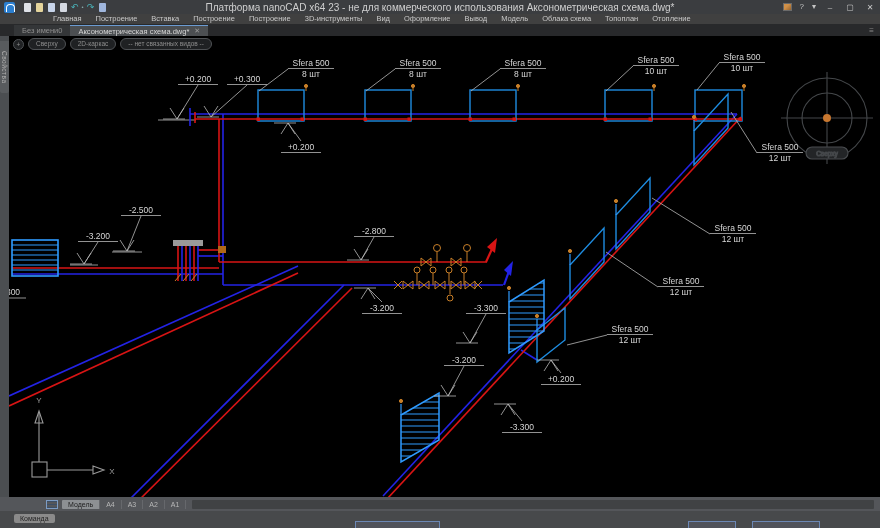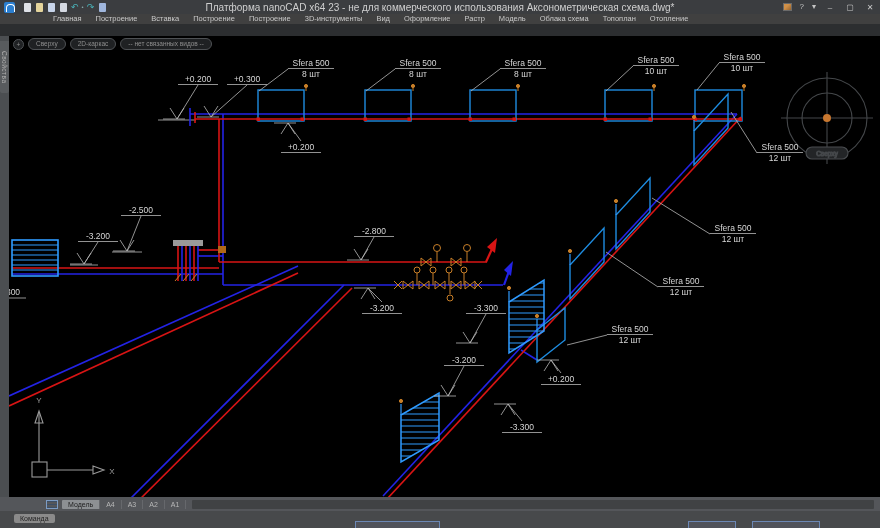--- a/index.html
+++ b/index.html
@@ -114,27 +114,37 @@
 
   <div id="menubar">
     <span class="menu-item">Главная</span>
     <span class="menu-item">Построение</span>
     <span class="menu-item">Вставка</span>
     <span class="menu-item">Построение</span>
     <span class="menu-item">Построение</span>
     <span class="menu-item">3D-инструменты</span>
     <span class="menu-item">Вид</span>
     <span class="menu-item">Оформление</span>
-    <span class="menu-item">Растр</span>
+    <span class="menu-item">Вывод</span>
     <span class="menu-item">Модель</span>
     <span class="menu-item">Облака схема</span>
     <span class="menu-item">Топоплан</span>
     <span class="menu-item">Отопление</span>
   </div>
 
+  <div id="tabbar">
+    <div class="doc-tab inactive">
+      <span>Без имени0</span>
+    </div>
+    <div class="doc-tab active">
+      <span>Аксонометрическая схема.dwg*</span>
+      <span class="tab-close">✕</span>
+    </div>
+    <span id="tabbar-right">≡</span>
+  </div>
 
   <div id="leftstrip">
     <div class="vtab">
       <span>Свойства</span>
     </div>
   </div>
 
   <div id="canvas">
     <svg id="cad" width="871" height="461" viewBox="9 36 871 461">
       <defs>

